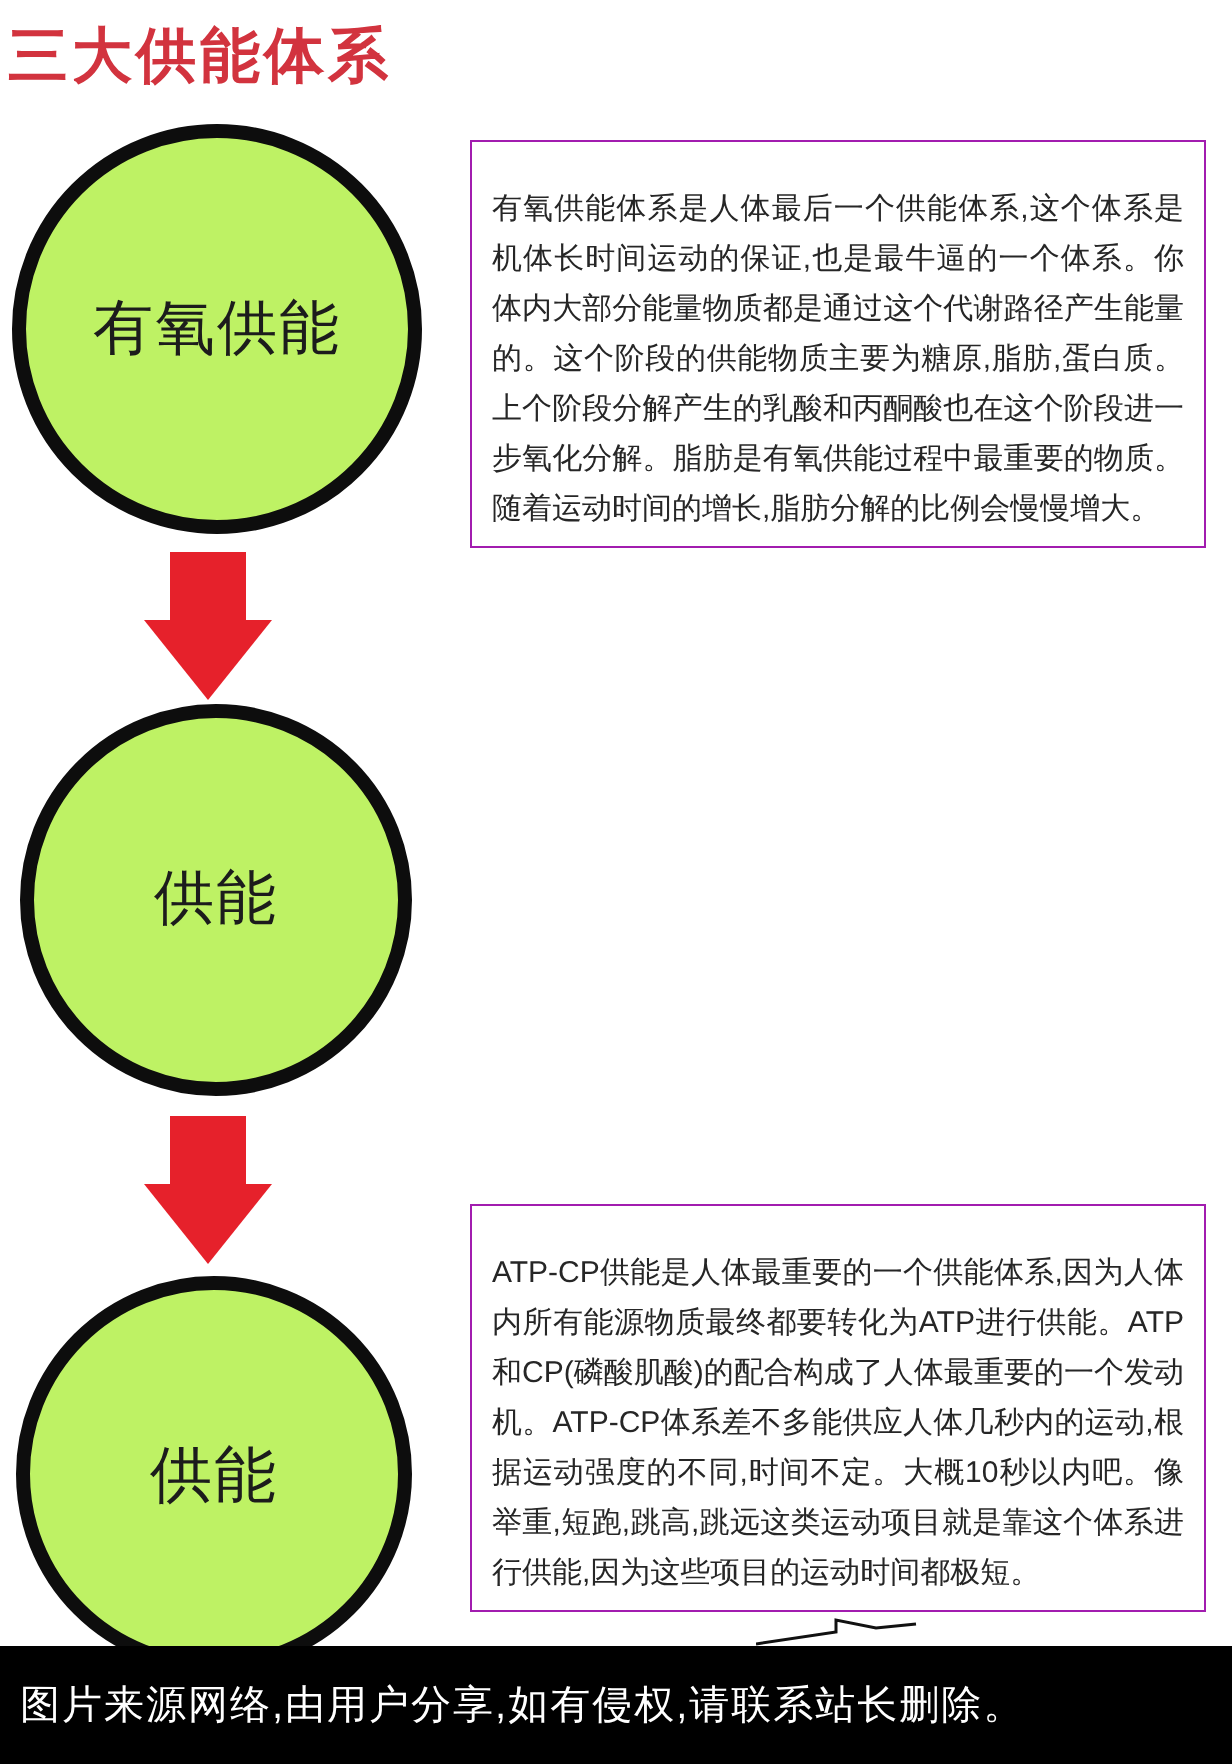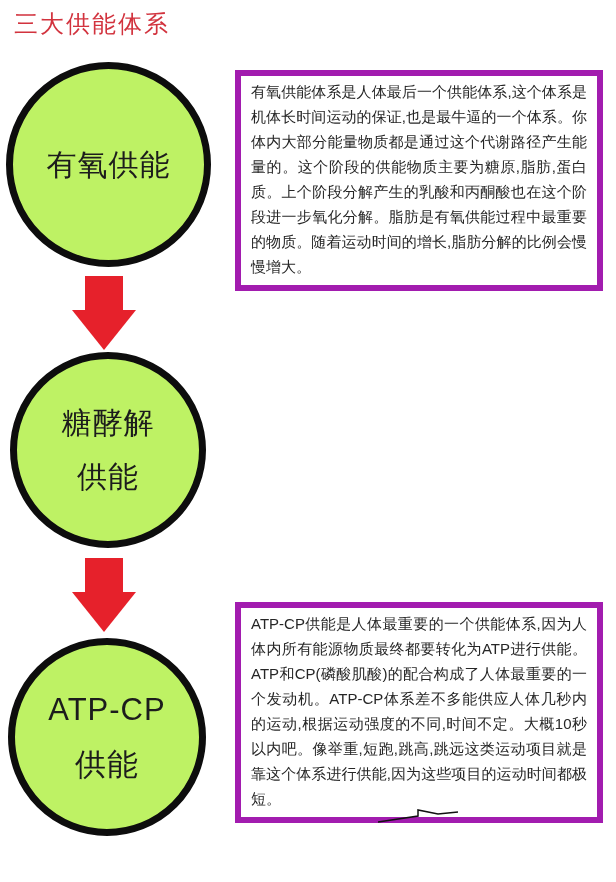--- a/index.html
+++ b/index.html
@@ -8,24 +8,24 @@
     position: relative;
     width: 616px;
     height: 882px;
     background: #ffffff;
     overflow: hidden;
     font-family: "Liberation Sans", "DejaVu Sans", sans-serif;
     color: #222;
   }
   .page-title {
     position: absolute;
-    left: 14px;
+    left: 4px;
     top: 8px;
-    font-size: 24px;
-    font-weight: normal;
+    font-size: 30px;
+    font-weight: bold;
     letter-spacing: 2px;
     color: var(--title-red, #d2333e);
   }
   
   .node-circle {
     position: absolute;
     border: 7px solid #0d0d0d;
     border-radius: 50%;
     background: #bef264;
     display: flex;
@@ -56,23 +56,23 @@
     border-right: 32px solid transparent;
     border-top: 40px solid var(--accent-red, #e6212b);
   }
   .arrow-1 { left: 72px; top: 276px; }
   .arrow-2 { left: 72px; top: 558px; }
   
   .desc-box {
     position: absolute;
     left: 235px;
     width: 368px;
-    border: 6px solid #a21caf;
+    border: 1px solid #a21caf;
     background: #ffffff;
-    padding: 3px 10px 6px 10px;
+    padding: 21px 10px 6px 10px;
     font-size: 15px;
     line-height: 25px;
     text-align: justify;
     color: #262626;
   }
   .box-1 { top: 70px;  min-height: 181px; }
   .box-2 { top: 352px; min-height: 185px; }
   .box-3 { top: 602px; min-height: 177px; }
   
   .artifact { position: absolute; left: 378px; top: 806px; }
@@ -103,33 +103,34 @@
     <span class="label-line">有氧供能</span>
   </div>
   <div class="desc-box box-1">有氧供能体系是人体最后一个供能体系,这个体系是机体长时间运动的保证,也是最牛逼的一个体系。你体内大部分能量物质都是通过这个代谢路径产生能量的。这个阶段的供能物质主要为糖原,脂肪,蛋白质。上个阶段分解产生的乳酸和丙酮酸也在这个阶段进一步氧化分解。脂肪是有氧供能过程中最重要的物质。随着运动时间的增长,脂肪分解的比例会慢慢增大。</div>
 
   <div class="down-arrow arrow-1">
     <div class="shaft"></div>
     <div class="head"></div>
   </div>
 
   <div class="node-circle circle-2">
-    <span class="label-line">糖酵解</span>
     <span class="label-line">供能</span>
   </div>
 
   <div class="down-arrow arrow-2">
     <div class="shaft"></div>
     <div class="head"></div>
   </div>
 
   <div class="node-circle circle-3">
-    <span class="label-line">ATP-CP</span>
     <span class="label-line">供能</span>
   </div>
   <div class="desc-box box-3">ATP-CP供能是人体最重要的一个供能体系,因为人体内所有能源物质最终都要转化为ATP进行供能。ATP和CP(磷酸肌酸)的配合构成了人体最重要的一个发动机。ATP-CP体系差不多能供应人体几秒内的运动,根据运动强度的不同,时间不定。大概10秒以内吧。像举重,短跑,跳高,跳远这类运动项目就是靠这个体系进行供能,因为这些项目的运动时间都极短。</div>
 
   <svg class="artifact" width="88" height="18" viewBox="0 0 88 18">
     <polyline points="0,16 40,10 40,4 60,8 80,6" fill="none" stroke="#111" stroke-width="1.5"></polyline>
   </svg>
 
+  <div class="footer-bar">
+    <span>图片来源网络,由用户分享,如有侵权,请联系站长删除。</span>
+  </div>
 
 </div>
 
 </body></html>

